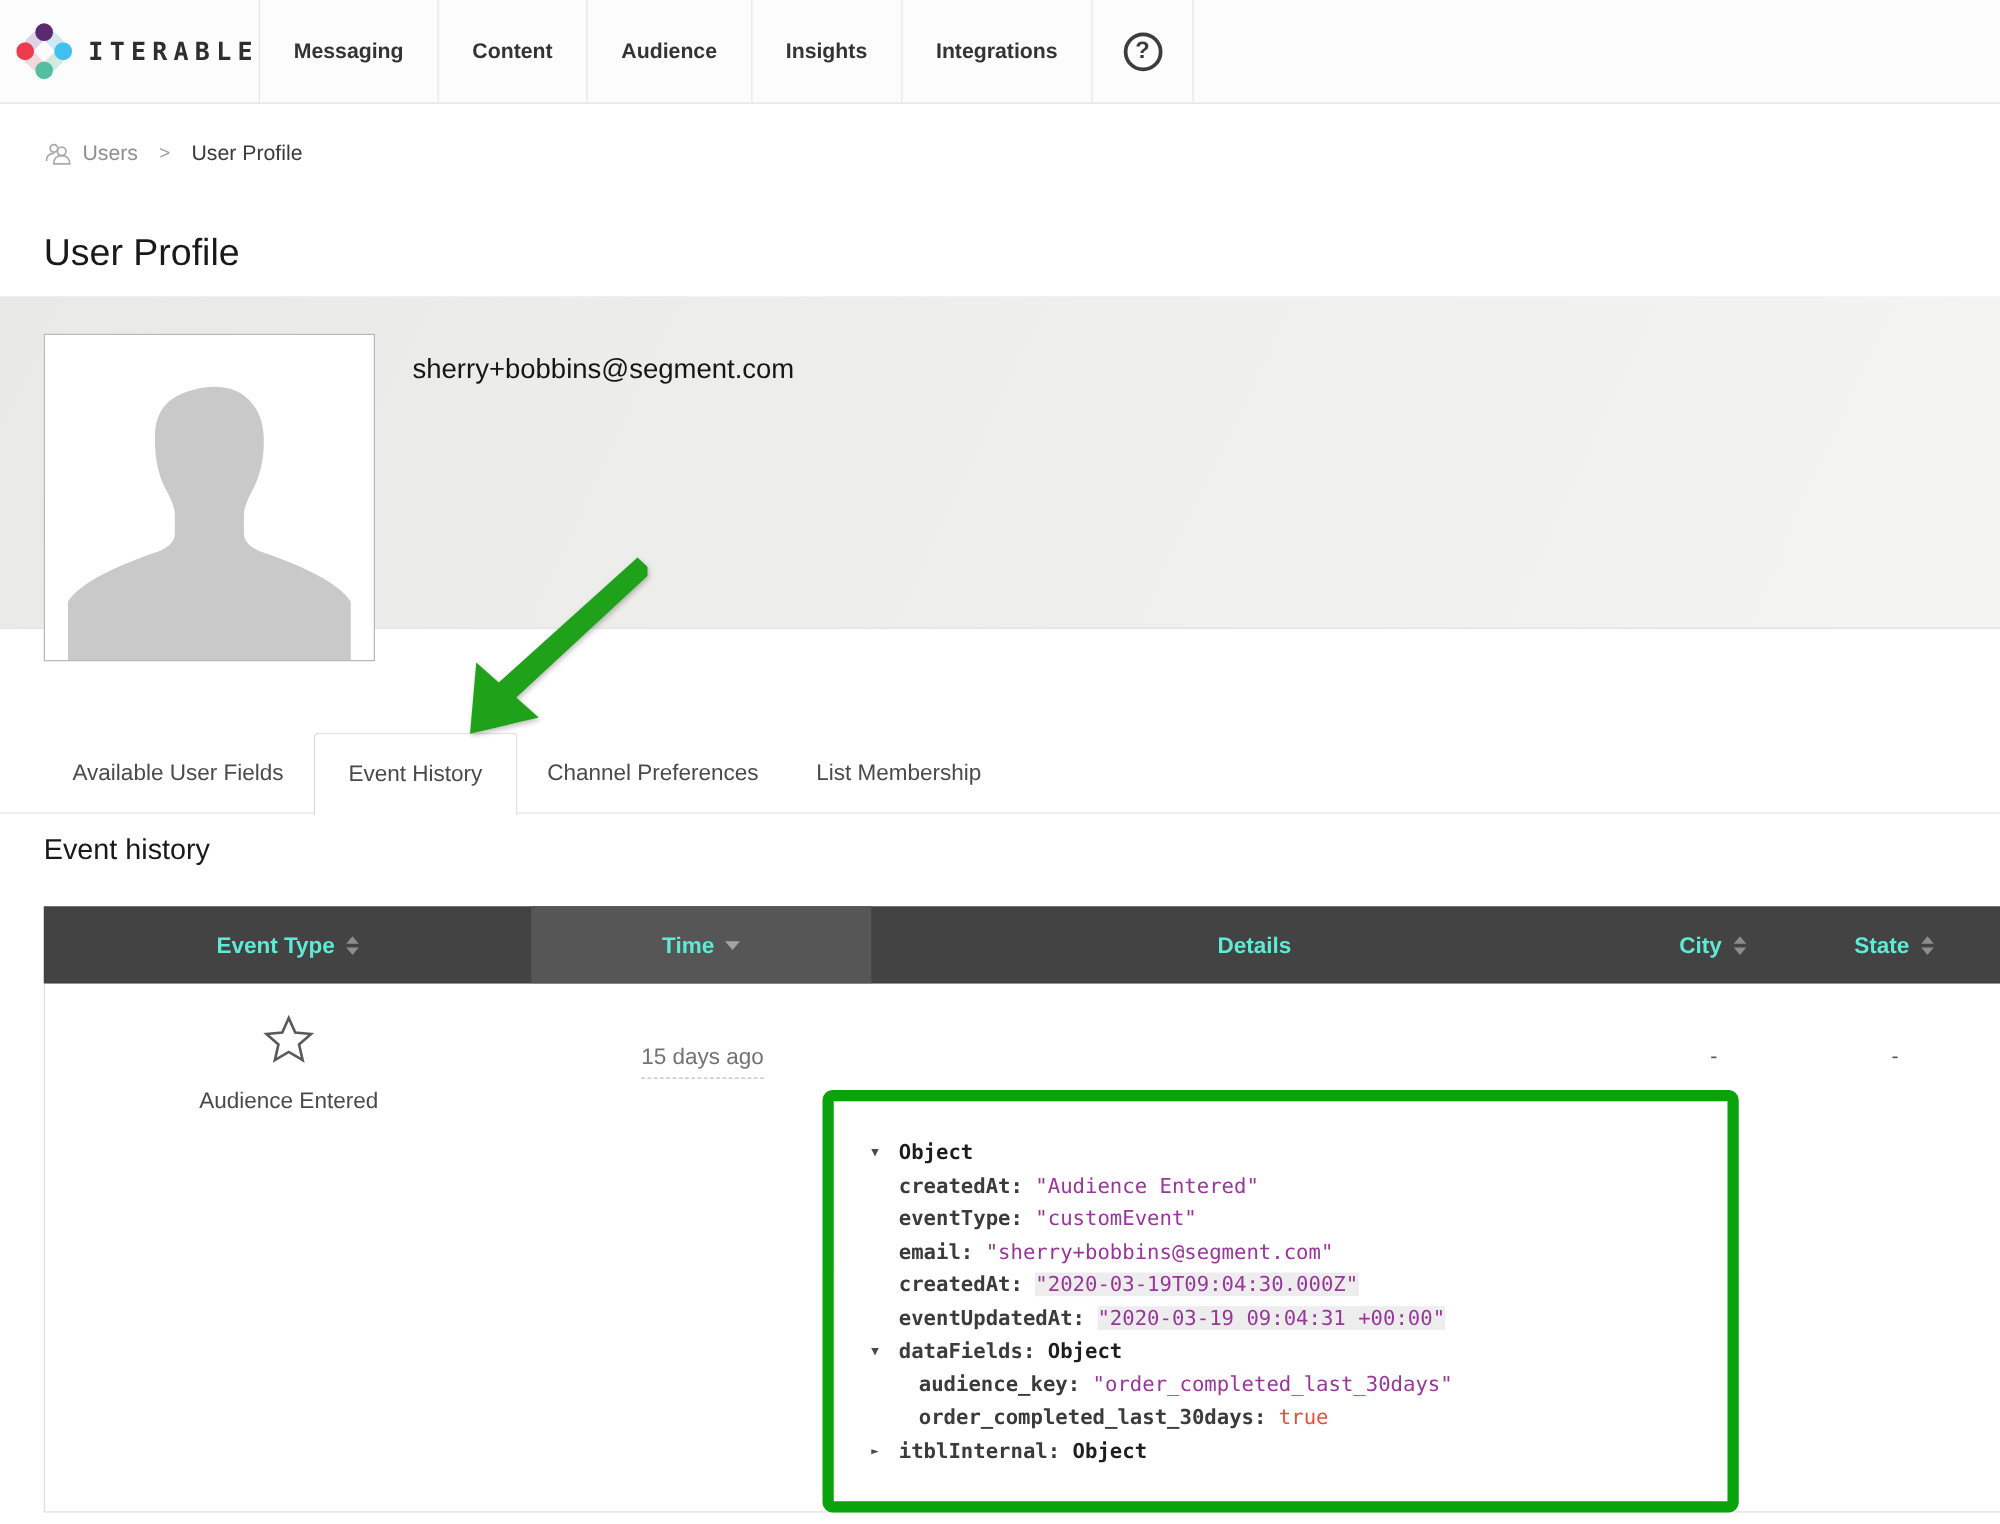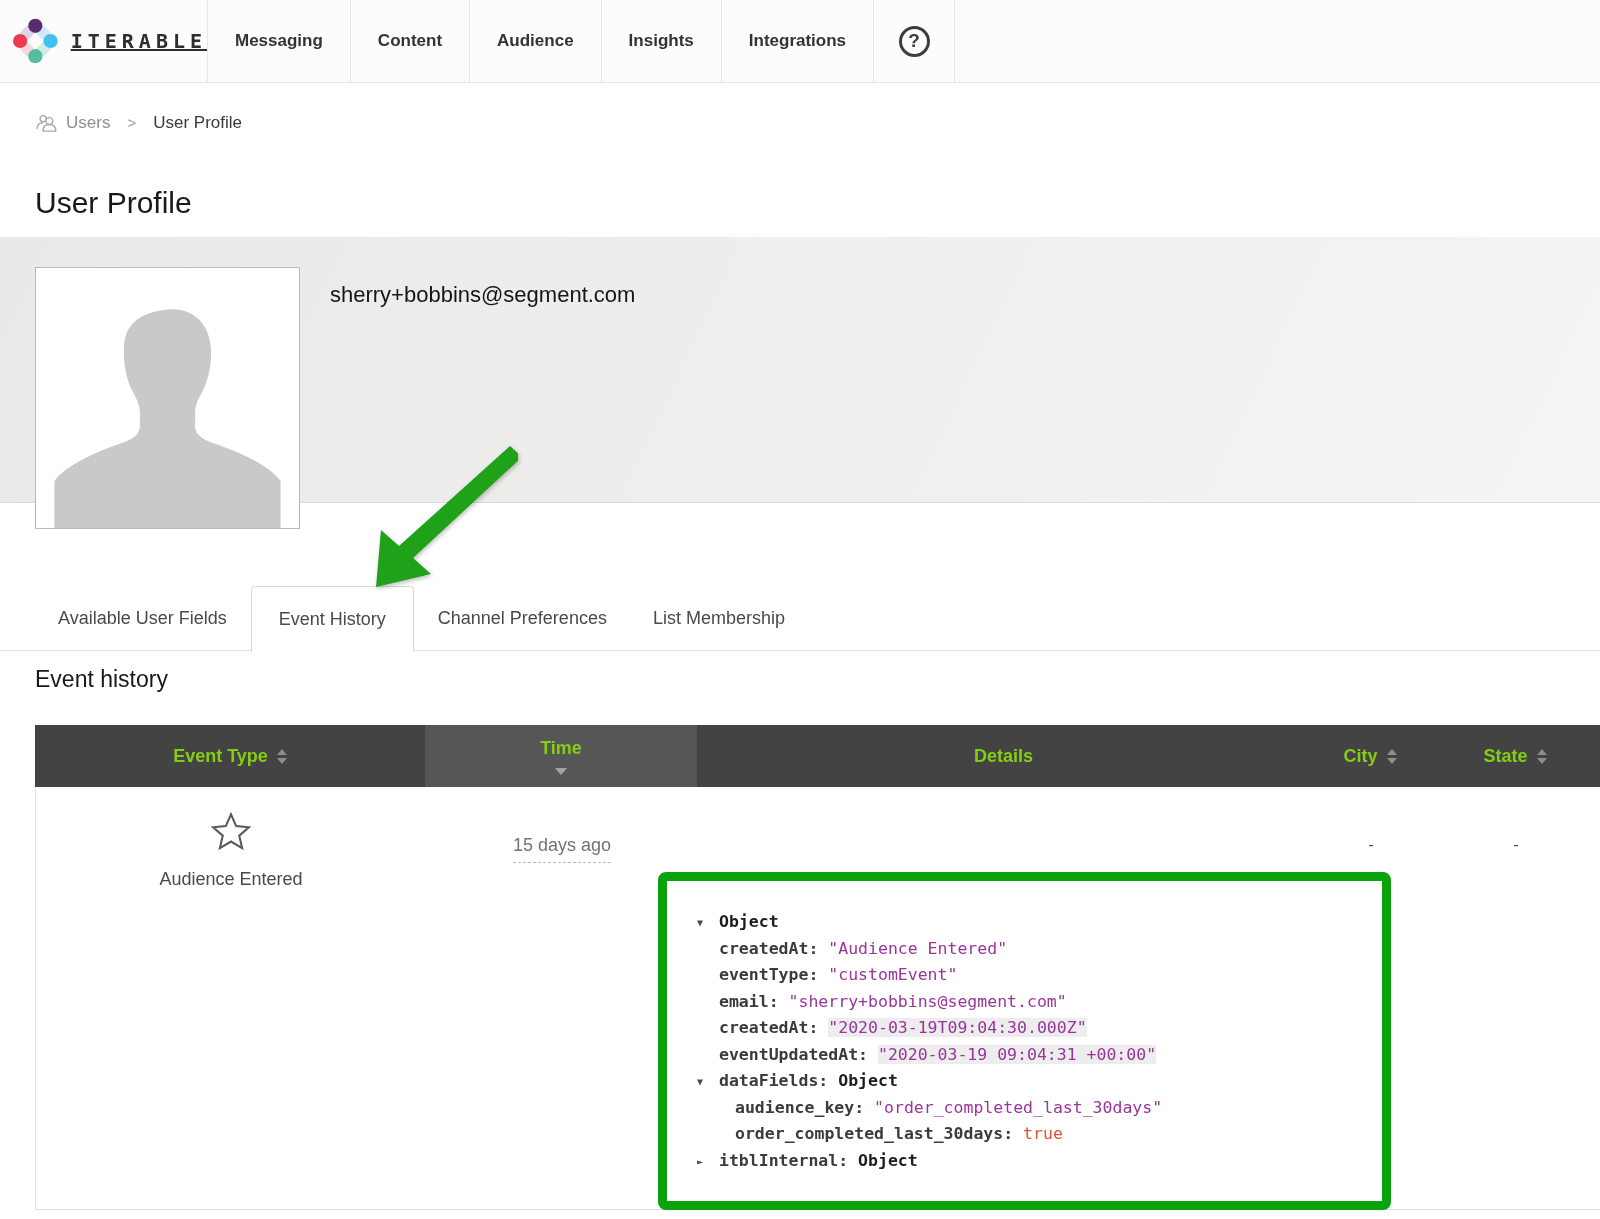--- a/index.html
+++ b/index.html
@@ -6,21 +6,21 @@
   html,body { background:#fff; }
   body { font-family:"Liberation Sans", sans-serif; }
   #canvas { position:relative; width:1600px; height:1219px; background:#fff; overflow:hidden; }
 
   
   .topnav { position:absolute; top:0; left:0; width:1600px; height:83px;
             background:#fcfcfc; border-bottom:1px solid #e2e2e2; display:flex; align-items:stretch; }
   .brand { width:208px; display:flex; align-items:center; gap:13px; padding-left:13px;
            border-right:1px solid #e6e6e6; }
   .brand-word { font-family:"DejaVu Sans Mono", monospace; font-weight:bold; font-size:20px;
-                letter-spacing:5px; color:#2e2e2e;text-decoration:underline; }
+                letter-spacing:5px; color:#2e2e2e; }
   .nav-item { display:flex; align-items:center; padding:0 27px; border-right:1px solid #e6e6e6;
               font-size:17px; font-weight:bold; color:#333; cursor:pointer; }
   .nav-help { width:81px; display:flex; align-items:center; justify-content:center;
               border-right:1px solid #e6e6e6; cursor:pointer; }
   .help-circle { width:31px; height:31px; border:3px solid #3d3d3d; border-radius:50%;
                  display:flex; align-items:center; justify-content:center;
                  font-size:19px; font-weight:bold; color:#3d3d3d; }
 
   
   .breadcrumb { position:absolute; top:112px; left:35px; display:flex; align-items:center; font-size:17px; }
@@ -49,22 +49,22 @@
          color:#4a4a4a; cursor:pointer; white-space:nowrap; }
   .tab.active { height:66px; background:#fff; border:1px solid #d8d8d8; border-bottom:none;
                 border-radius:4px 4px 0 0; padding:0 27px; margin:0 1px; z-index:3; }
 
   
   .section-heading { position:absolute; top:666px; left:35px; font-size:23px; font-weight:500; color:#191919; }
 
   .table { position:absolute; top:725px; left:35px; width:1565px; }
   .thead { display:flex; height:62px; background:var(--header-bg,#434343); }
   .th { display:flex; align-items:center; justify-content:center; gap:9px;
-        color:#84cc16; font-size:18px; font-weight:bold; cursor:pointer; }
-  .th.highlight { background:var(--header-active-bg,#565656);flex-direction:column; }
+        color:#5eead4; font-size:18px; font-weight:bold; cursor:pointer; }
+  .th.highlight { background:var(--header-active-bg,#565656); }
   .sort-both { display:flex; flex-direction:column; gap:3px; }
   .tri { width:0; height:0; border-left:5px solid transparent; border-right:5px solid transparent; }
   .tri.up   { border-bottom:6px solid #8d8d8d; }
   .tri.down { border-top:6px solid #8d8d8d; }
   .tri.single-down { border-left:6px solid transparent; border-right:6px solid transparent;
                      border-top:7px solid #a3a3a3; }
 
   .trow { position:relative; height:423px; background:#fff;
           border-left:1px solid #e0e0e0; border-bottom:1px solid #e0e0e0; }
   .cell-event { position:absolute; top:22px; left:0; width:390px; text-align:center; }

